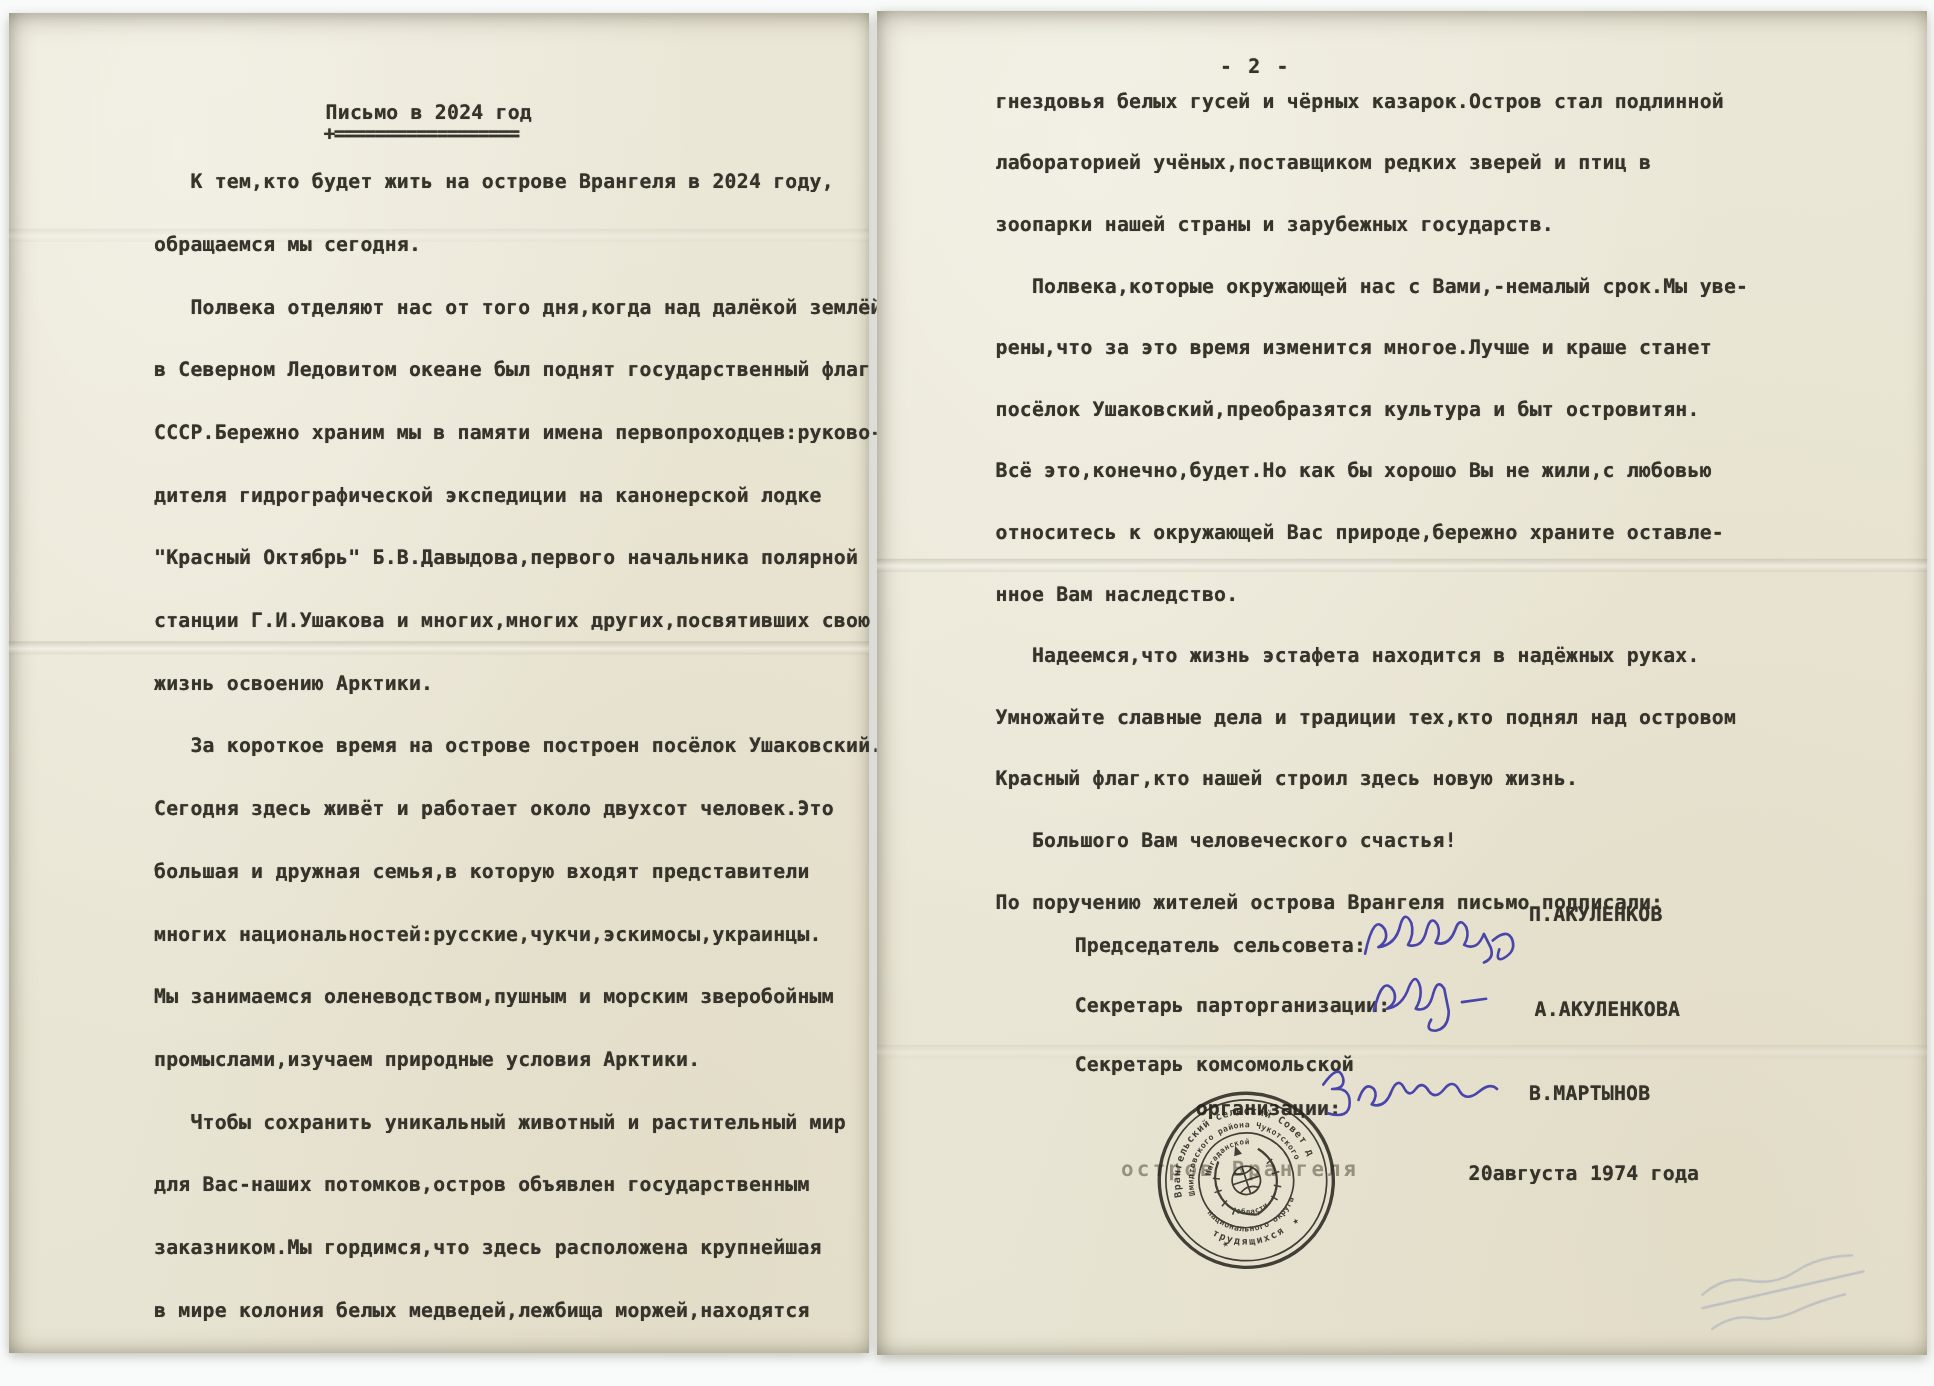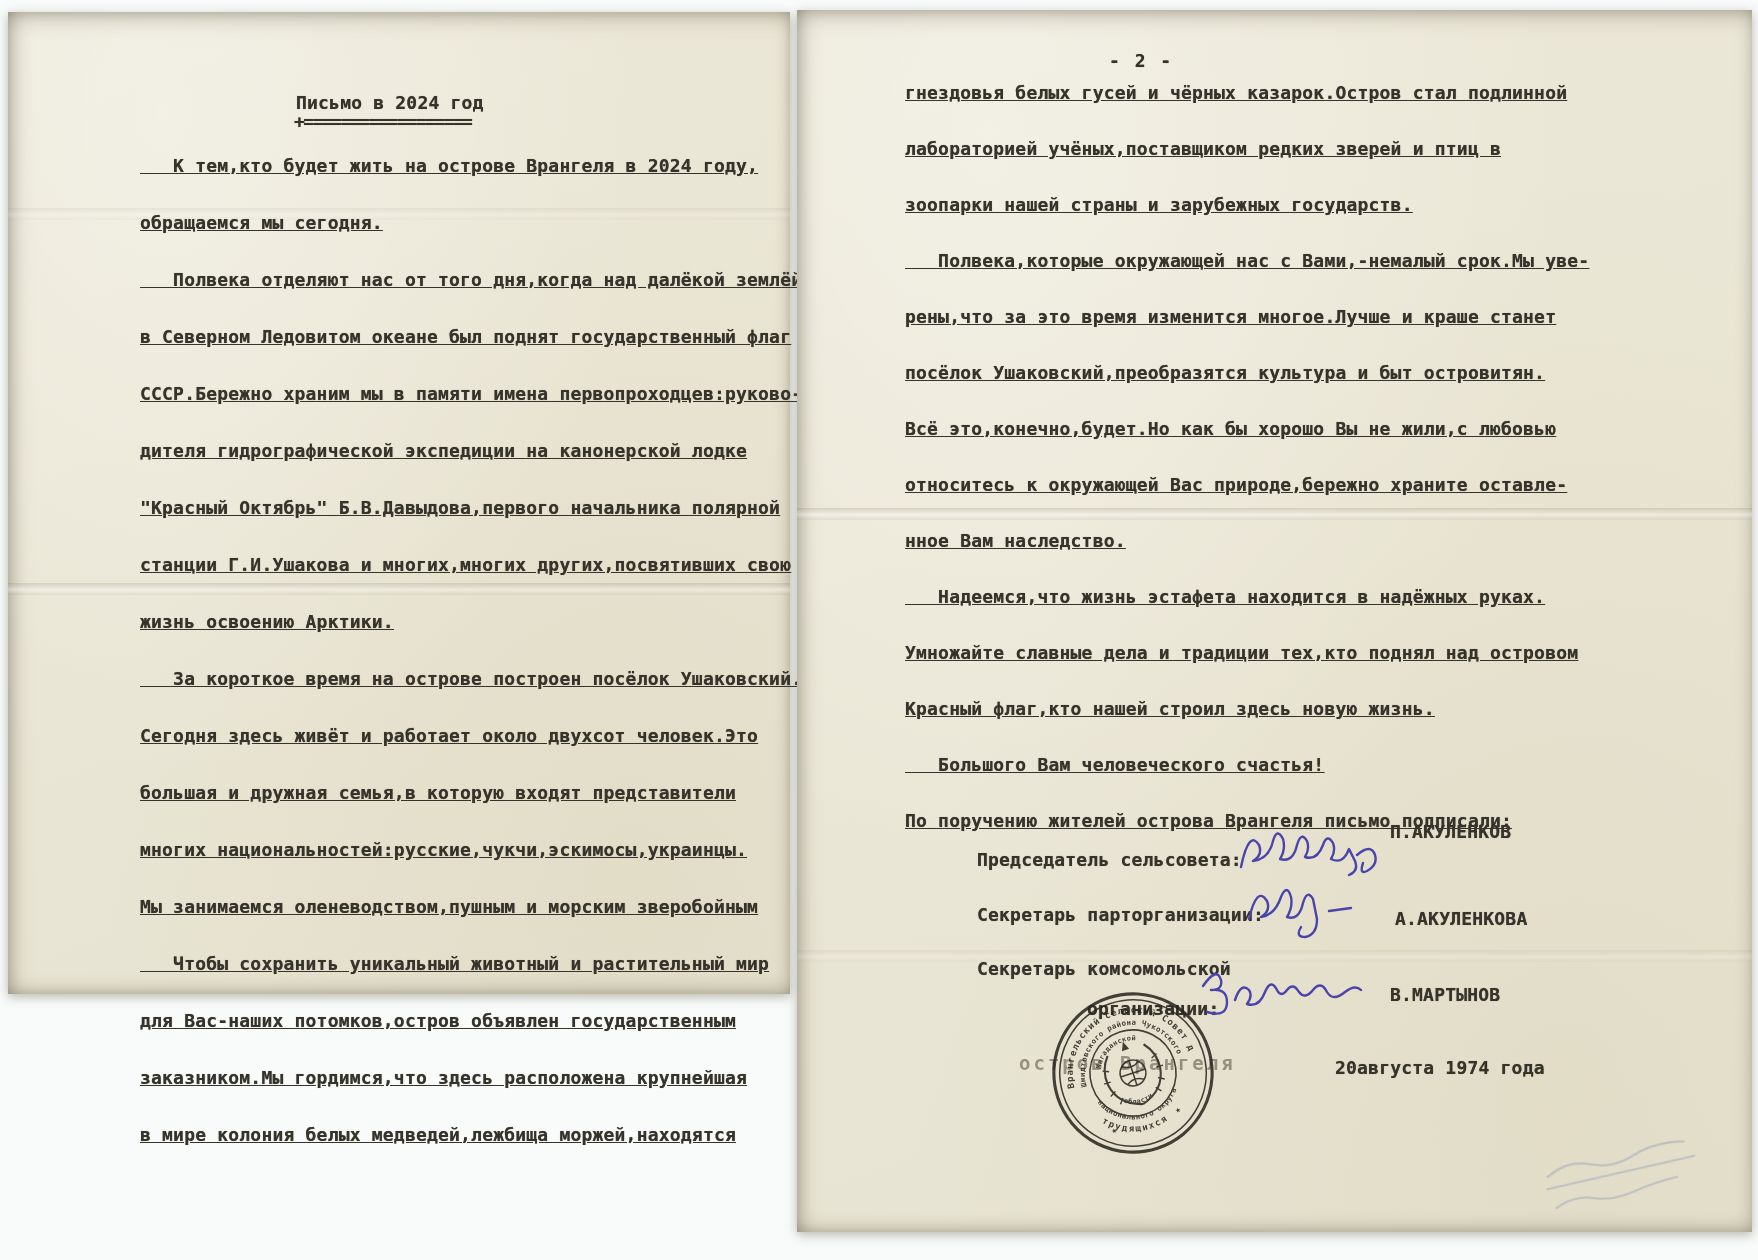--- a/index.html
+++ b/index.html
@@ -7,27 +7,27 @@
          font-family:"DejaVu Sans Mono","Liberation Mono",monospace;}
   .page{position:absolute;background:
         radial-gradient(ellipse at 20% 10%, rgba(255,255,255,.35), rgba(0,0,0,0) 55%),
         radial-gradient(ellipse at 80% 90%, rgba(210,200,165,.25), rgba(0,0,0,0) 60%),
         linear-gradient(160deg,#ece8d8 0%,#eae6d5 45%,#e7e3d2 100%);
         box-shadow:0 3px 10px rgba(110,105,85,.45),
                    inset 14px 0 22px -14px rgba(85,80,60,.55),
                    inset -10px 0 18px -12px rgba(85,80,60,.35),
                    inset 0 16px 24px -16px rgba(85,80,60,.5),
                    inset 0 -14px 20px -14px rgba(85,80,60,.4);}
-  .page1{left:8px;top:12px;width:782px;height:982px;}
+  .page1{left:8px;top:12px;width:782px;height:1218px;}
   .page2{left:797px;top:10px;width:955px;height:1222px;}
   .ink{color:#36332b;font-weight:bold;font-size:18px;letter-spacing:.2px;
        text-shadow:0 0 .7px rgba(54,51,43,.75);}
   .tl{height:57px;line-height:57px;white-space:pre;}
   .page2 .tl{height:56px;line-height:56px;}
-  .lines{position:absolute;text-decoration:underline;}
+  .lines{position:absolute;}
   .title{position:absolute;left:288px;top:78px;line-height:26px;white-space:pre;}
   .title-underline{position:absolute;left:286px;top:100px;line-height:20px;letter-spacing:-1.5px;white-space:pre;}
   .pagenum{position:absolute;left:312px;top:38px;line-height:26px;white-space:pre;letter-spacing:2px;}
   .abs{position:absolute;white-space:pre;line-height:24px;}
   .crease{position:absolute;left:0;width:100%;height:12px;pointer-events:none;
           background:linear-gradient(180deg,rgba(115,105,80,.20) 0%,rgba(255,255,255,.30) 55%,rgba(115,105,80,.10) 100%);}
   .crease.faint{opacity:.45;}
   .faded-line{position:absolute;color:rgba(70,63,48,.5);font-weight:bold;font-size:19px;
               letter-spacing:3px;filter:blur(.6px);white-space:pre;}
   .sig-svg{position:absolute;overflow:visible;}
@@ -56,20 +56,21 @@
         <div class="tl">СССР.Бережно храним мы в памяти имена первопроходцев:руково-</div>
         <div class="tl">дителя гидрографической экспедиции на канонерской лодке</div>
         <div class="tl">"Красный Октябрь" Б.В.Давыдова,первого начальника полярной</div>
         <div class="tl">станции Г.И.Ушакова и многих,многих других,посвятивших свою</div>
         <div class="tl">жизнь освоению Арктики.</div>
         <div class="tl">   За короткое время на острове построен посёлок Ушаковский.</div>
         <div class="tl">Сегодня здесь живёт и работает около двухсот человек.Это</div>
         <div class="tl">большая и дружная семья,в которую входят представители</div>
         <div class="tl">многих национальностей:русские,чукчи,эскимосы,украинцы.</div>
         <div class="tl">Мы занимаемся оленеводством,пушным и морским зверобойным</div>
+        <div class="tl">промыслами,изучаем природные условия Арктики.</div>
         <div class="tl">   Чтобы сохранить уникальный животный и растительный мир</div>
         <div class="tl">для Вас-наших потомков,остров объявлен государственным</div>
         <div class="tl">заказником.Мы гордимся,что здесь расположена крупнейшая</div>
         <div class="tl">в мире колония белых медведей,лежбища моржей,находятся</div>
       </div>
   </div>
 
   <div class="page page2">
     <div class="crease" style="top:498px"></div>
     <div class="crease faint" style="top:940px"></div>

